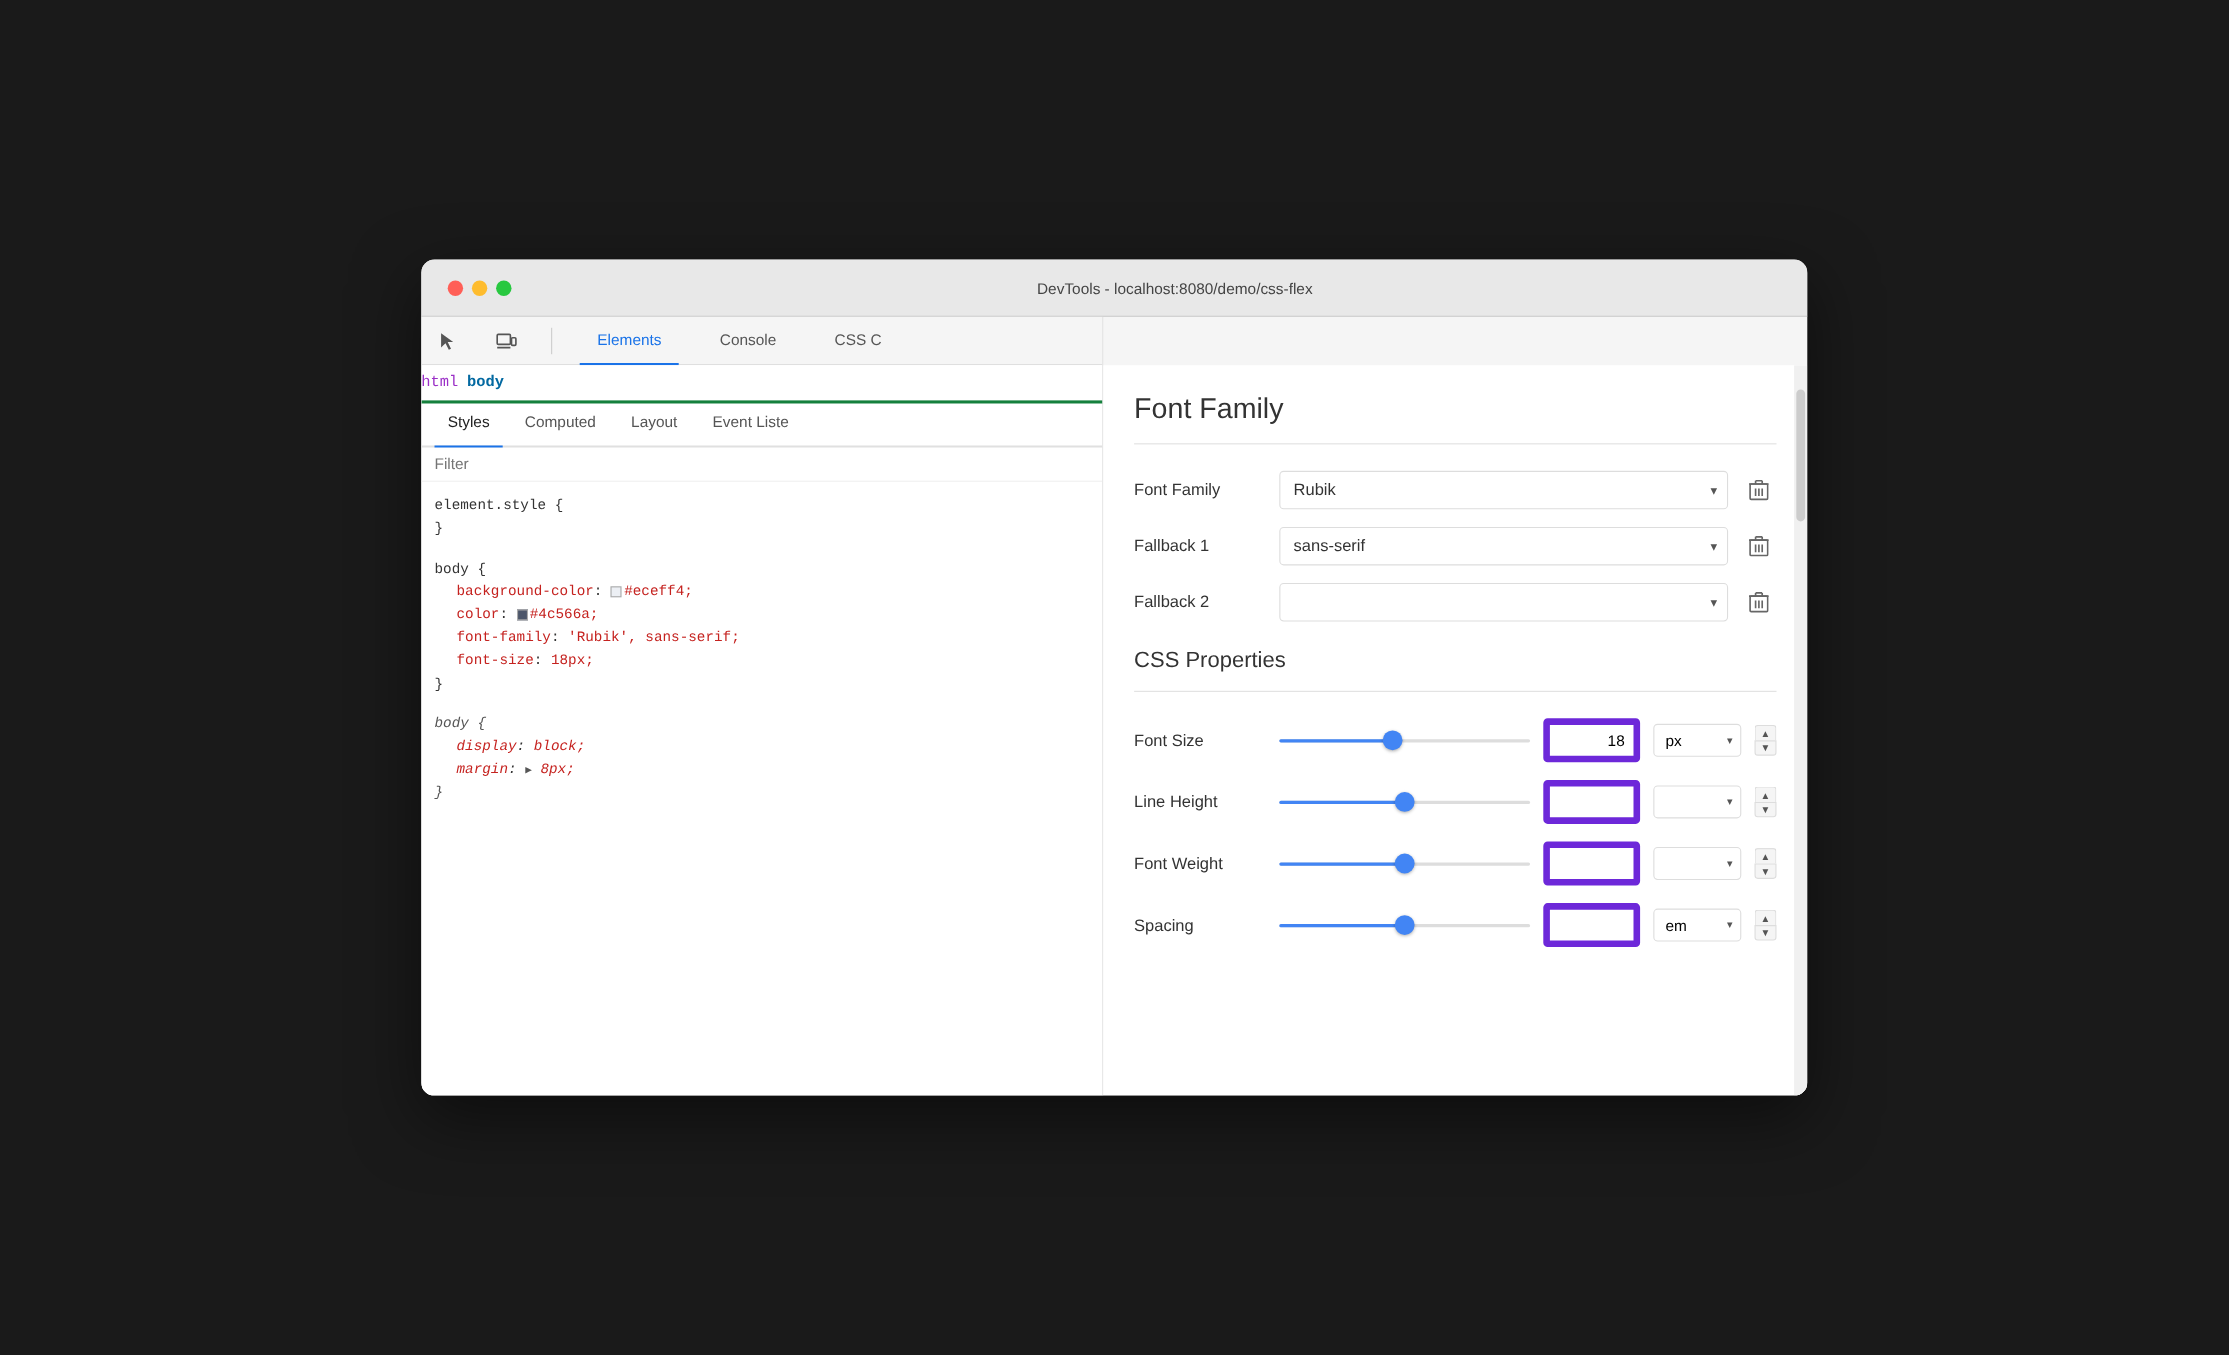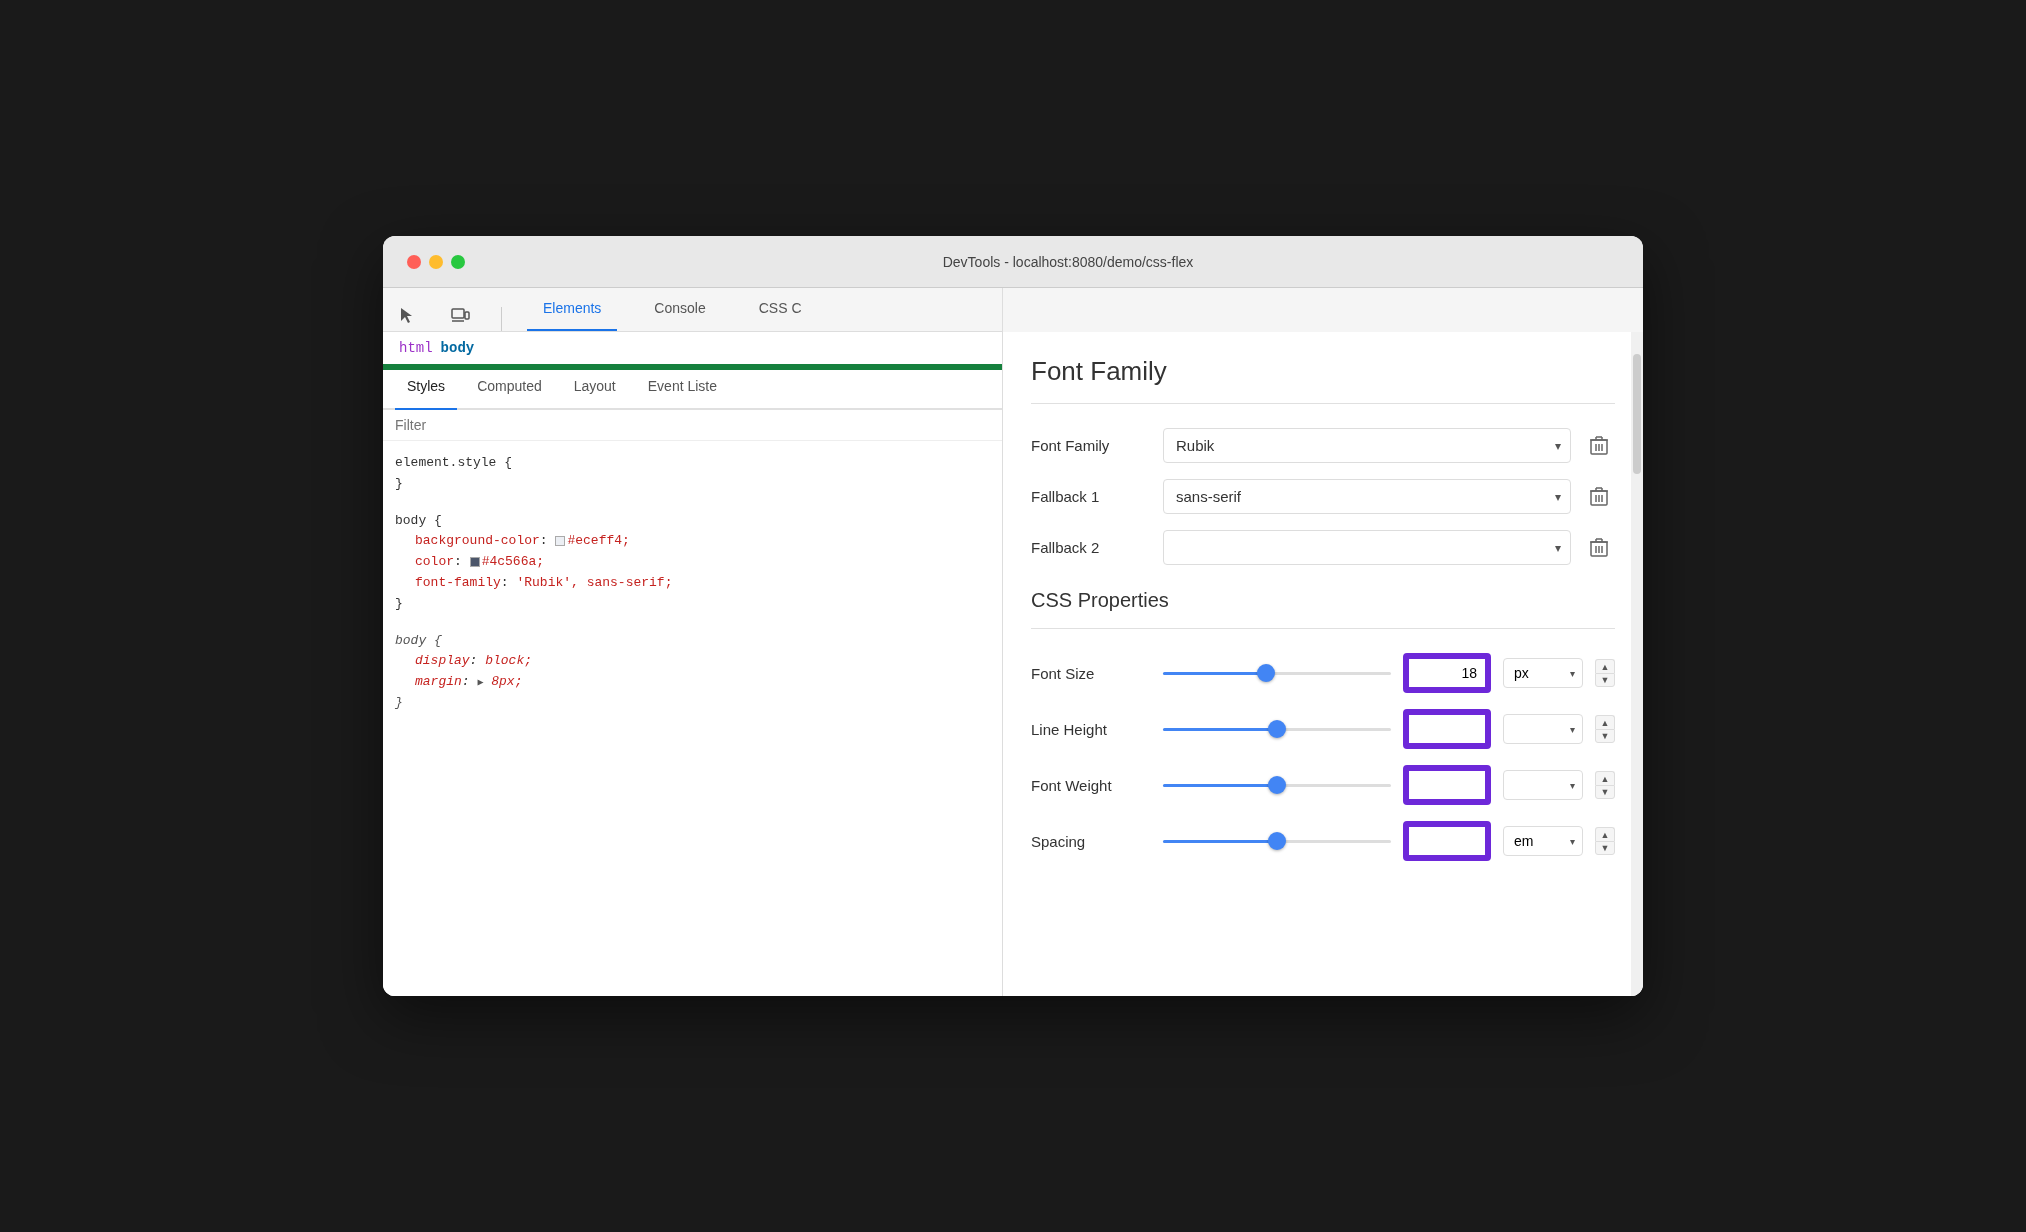--- a/index.html
+++ b/index.html
@@ -70,21 +70,21 @@
       background: #fff;
       border-right: 1px solid #ddd;
       display: flex;
       flex-direction: column;
       flex-shrink: 0;
     }
 
     
     .tab-bar {
       display: flex;
-      align-items: flex-end;
+      align-items: center;
       border-bottom: 1px solid #ddd;
       background: #f5f5f5;
       padding: 0 8px;
       height: 44px;
       gap: 21px;
     }
 
     .toolbar-btn {
       width: 32px;
       height: 32px;
@@ -116,22 +116,22 @@
 
     .tab.active {
       color: #1a73e8;
       border-bottom: 2px solid #1a73e8;
     }
 
     
     .breadcrumb {
       display: flex;
       align-items: center;
-      padding: 8px 16px;
-      border-bottom: 6px solid #15803d;
+      padding: 8px 0;
+      border-bottom: 3px solid #15803d;
       background: #fff;
       gap: 4px;
     }
 
     .breadcrumb-item-html {
       color: #9b30c7;
       font-size: 14px;
       cursor: pointer;
       font-family: 'Courier New', monospace;
     }
@@ -514,20 +514,23 @@
           <div class="indent">
             <span class="css-property">background-color</span><span class="css-colon">: </span>
             <span style="display:inline-block; width:10px; height:10px; background:#eceff4; border:1px solid #aaa; vertical-align:middle; margin-right:2px;"></span><span class="css-value">#eceff4;</span>
           </div>
           <div class="indent">
             <span class="css-property">color</span><span class="css-colon">: </span>
             <span style="display:inline-block; width:10px; height:10px; background:#4c566a; border:1px solid #aaa; vertical-align:middle; margin-right:2px;"></span><span class="css-value">#4c566a;</span>
           </div>
           <div class="indent">
             <span class="css-property">font-family</span><span class="css-colon">: </span><span class="css-value">'Rubik', sans-serif;</span>
+          </div>
+          <div class="indent">
+            <span class="css-property">font-size</span><span class="css-colon">: </span><span class="css-value">18px;</span>
           </div>
           <div><span class="css-brace">}</span></div>
         </div>
 
         <div class="css-block">
           <div><span class="css-selector-italic"><em>body {</em></span></div>
           <div class="indent">
             <span class="css-property-italic"><em>display</em></span><span class="css-colon"><em>: </em></span><span class="css-value-italic"><em>block;</em></span>
           </div>
           <div class="indent">

